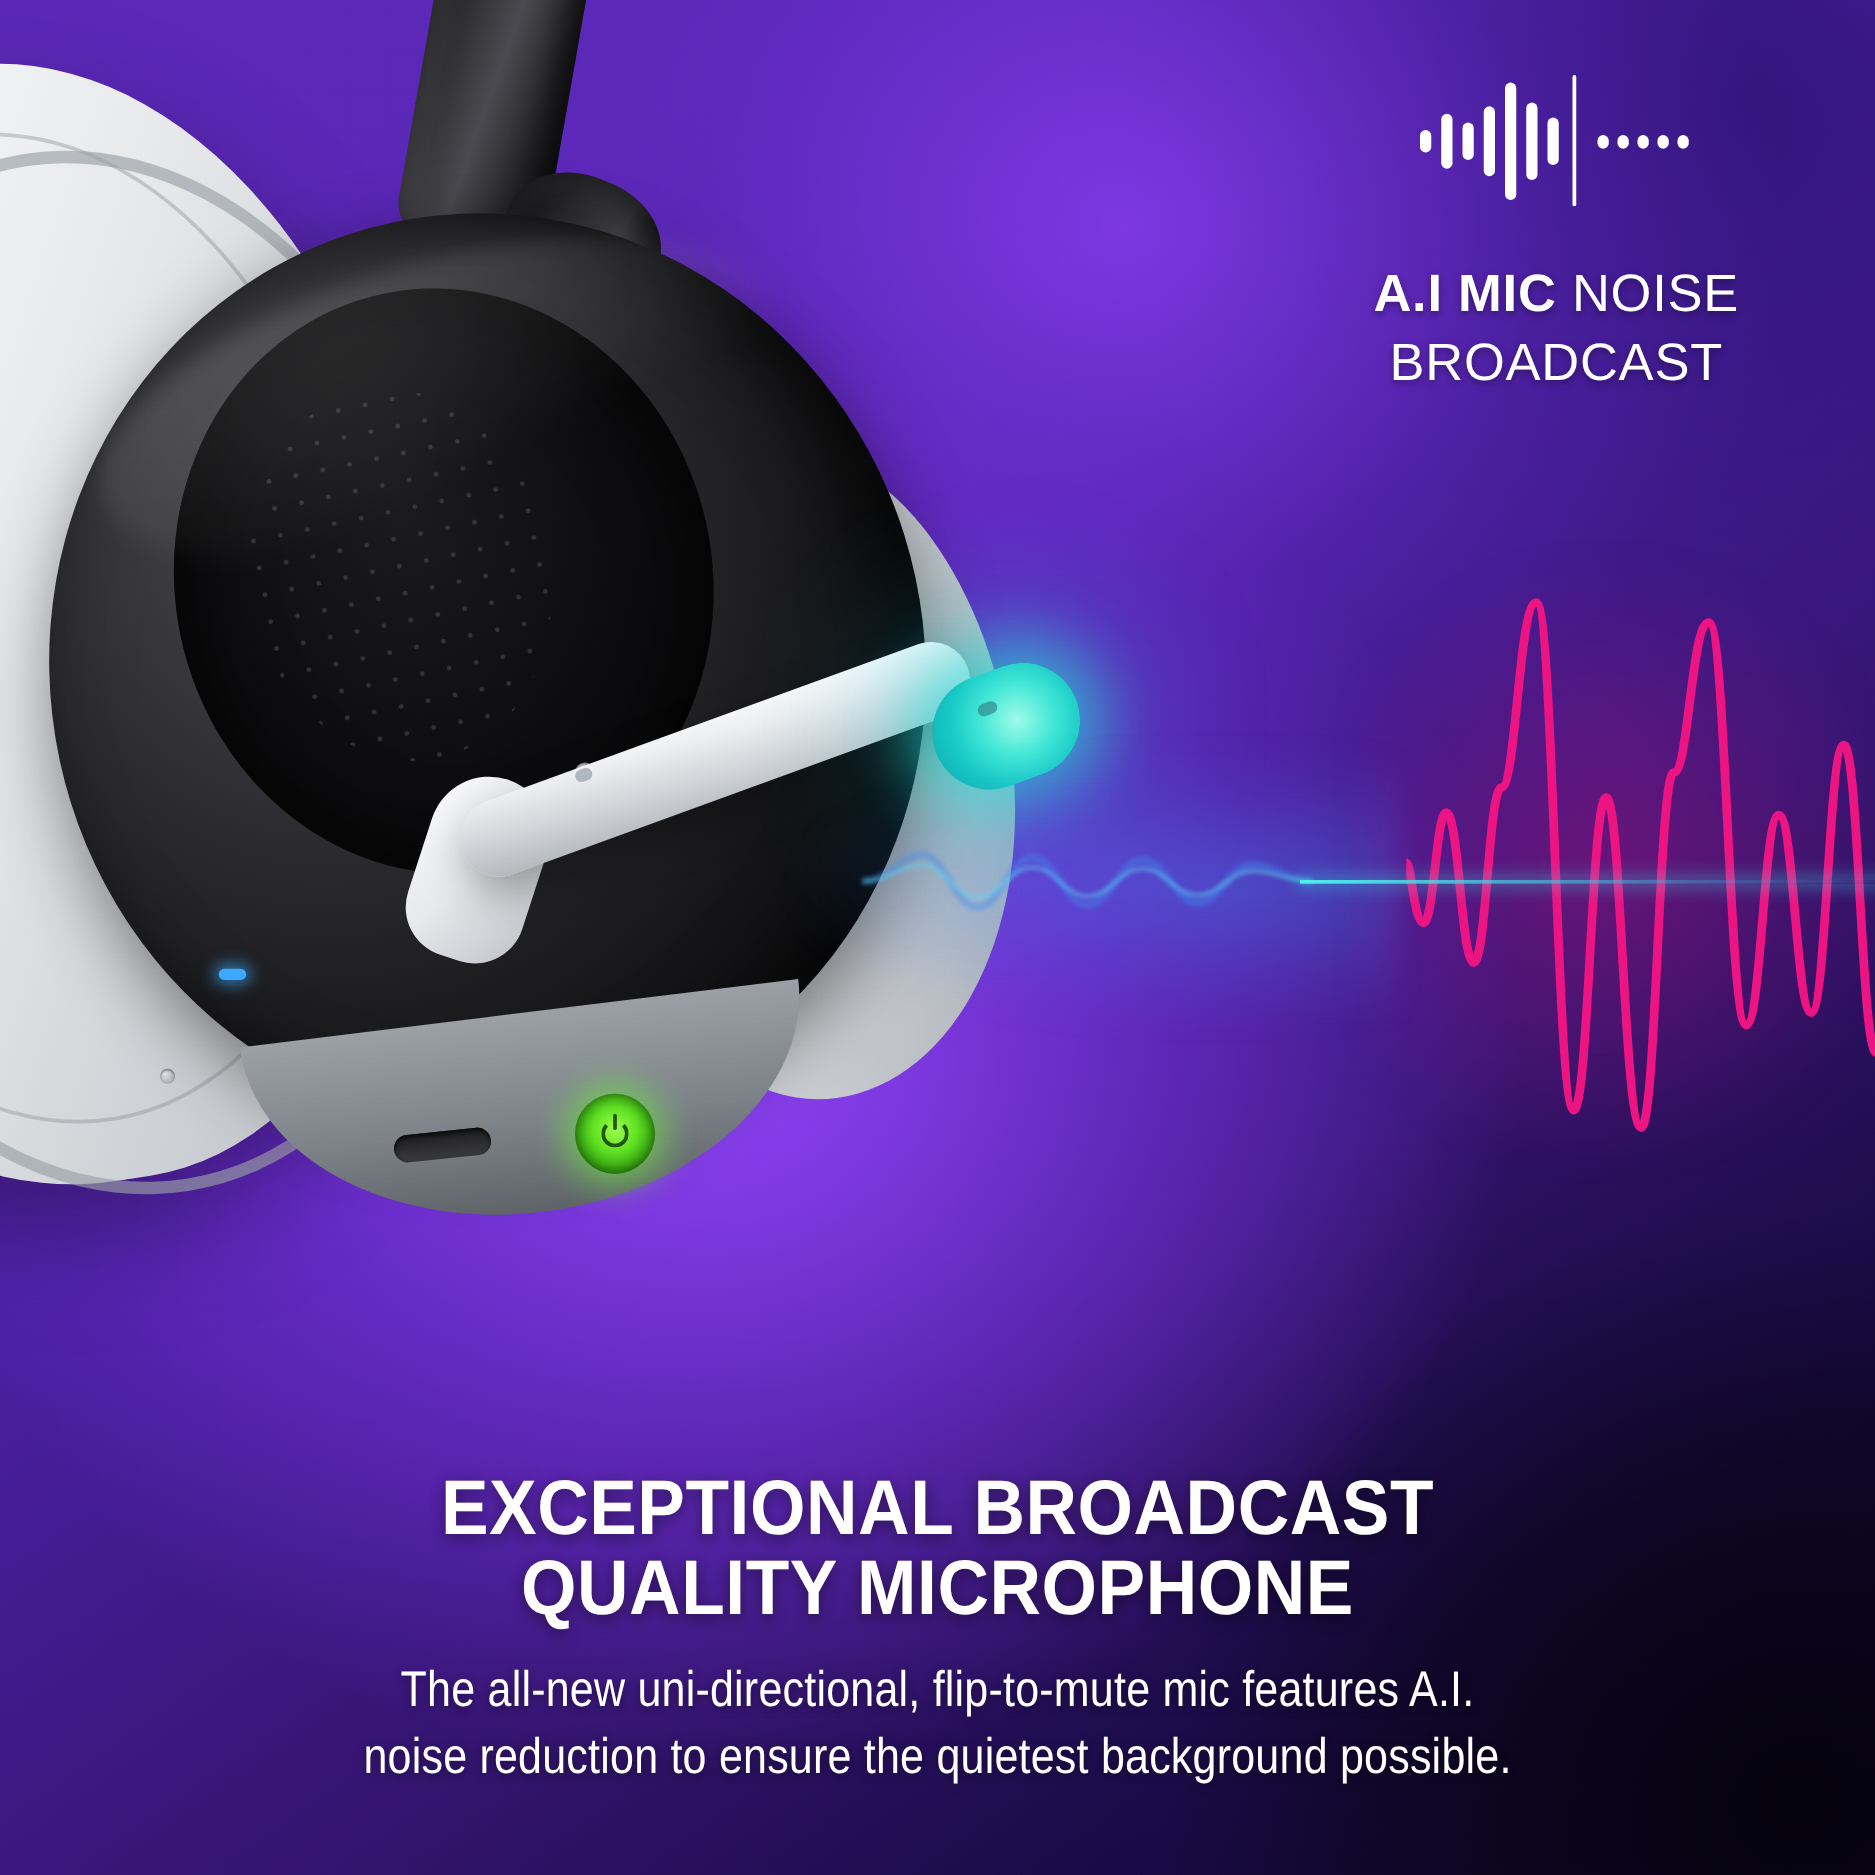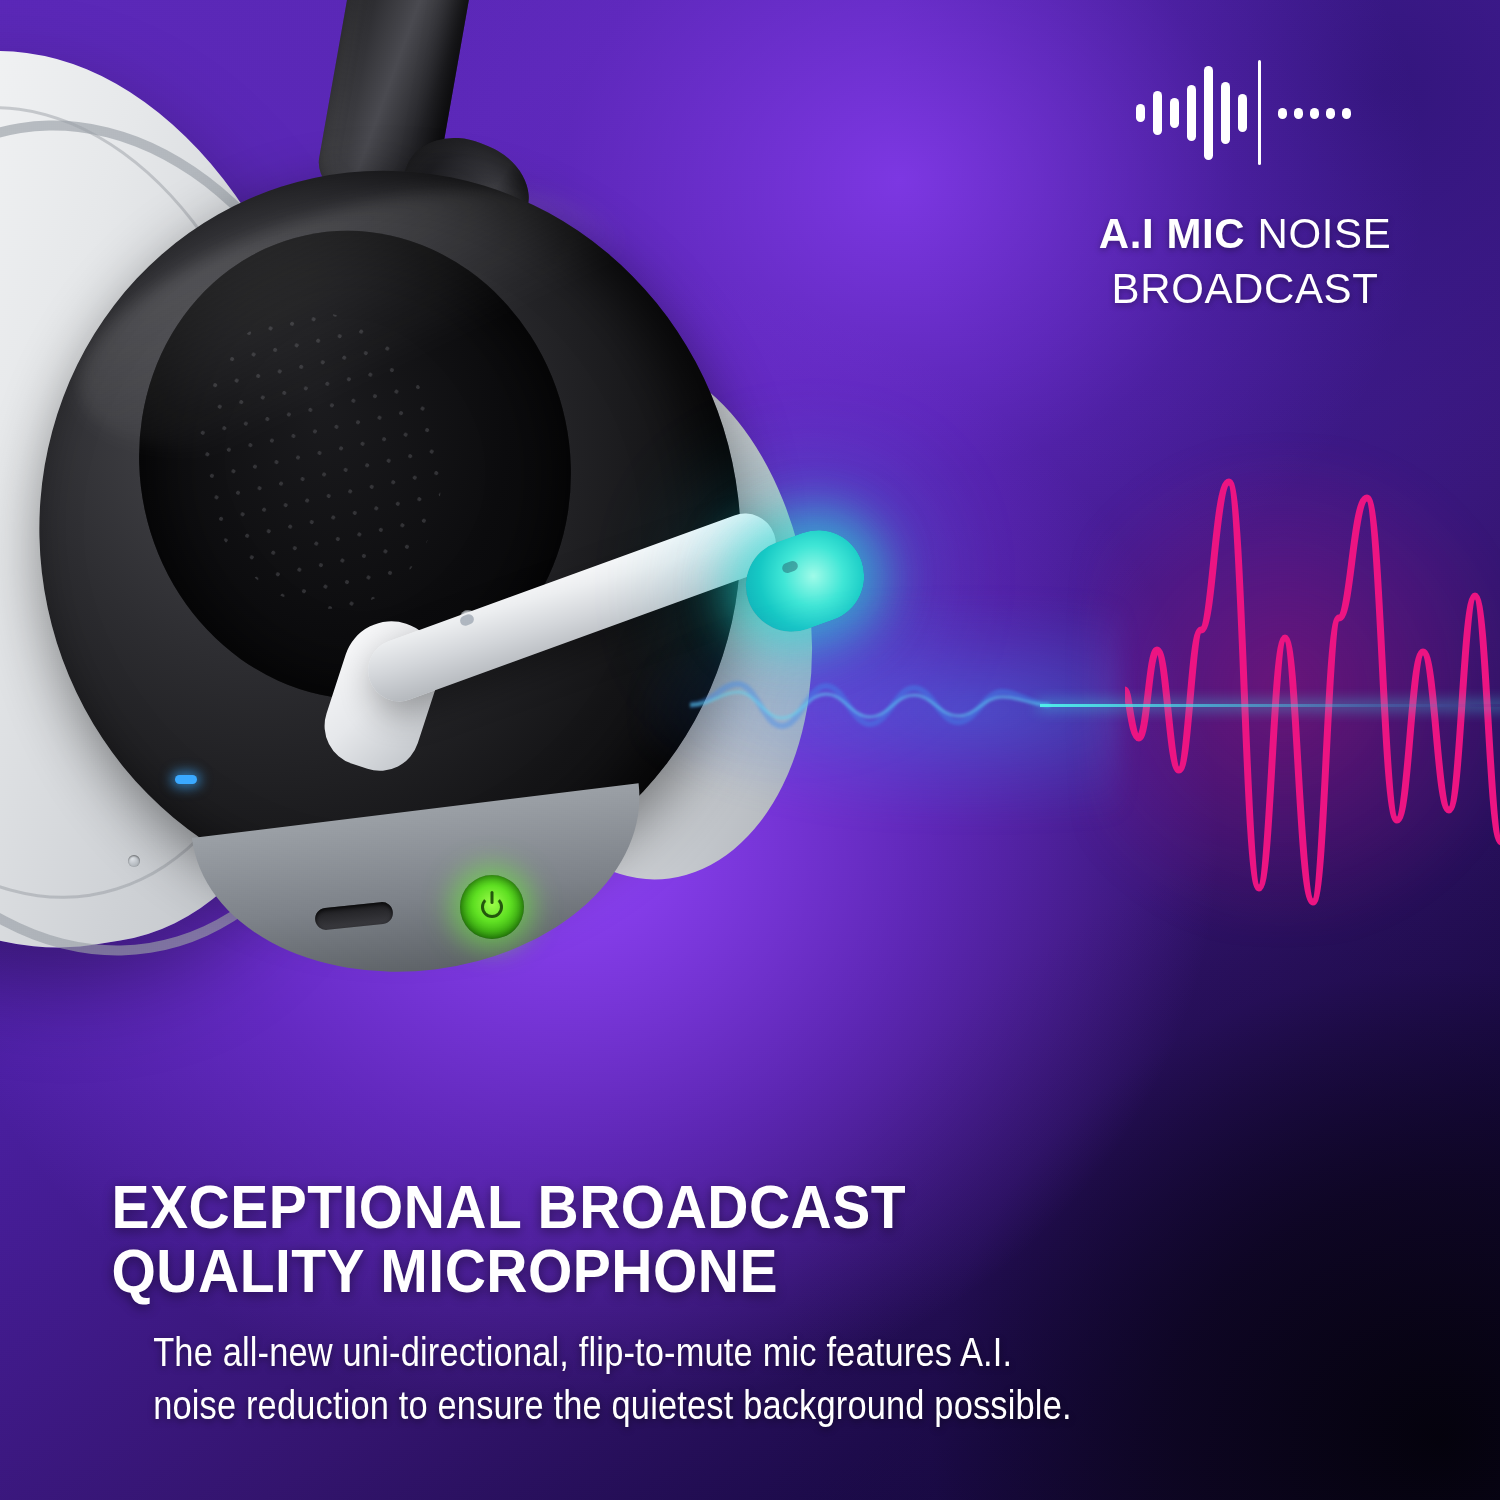--- a/index.html
+++ b/index.html
@@ -268,21 +268,21 @@
     position:absolute; left:1090px; top:450px;
     width:430px; height:480px;
     background:radial-gradient(ellipse at 45% 50%, rgba(236,20,130,.28) 0%, rgba(210,20,140,.12) 45%, rgba(180,20,140,0) 74%);
     filter:blur(14px);
   }
 
   
   #copy {
     position:absolute;
     left:0; right:0; top:1175px;
-    text-align:left;
+    text-align:center;
     color:#fff;
     padding:0 56px;
   }
   #headline {
     font-family:"Liberation Sans Narrow","Liberation Sans", sans-serif;
     font-weight:700;
     font-size:62px;
     line-height:1.04;
     letter-spacing:.5px;
     text-shadow:0 3px 12px rgba(0,0,0,.45);

